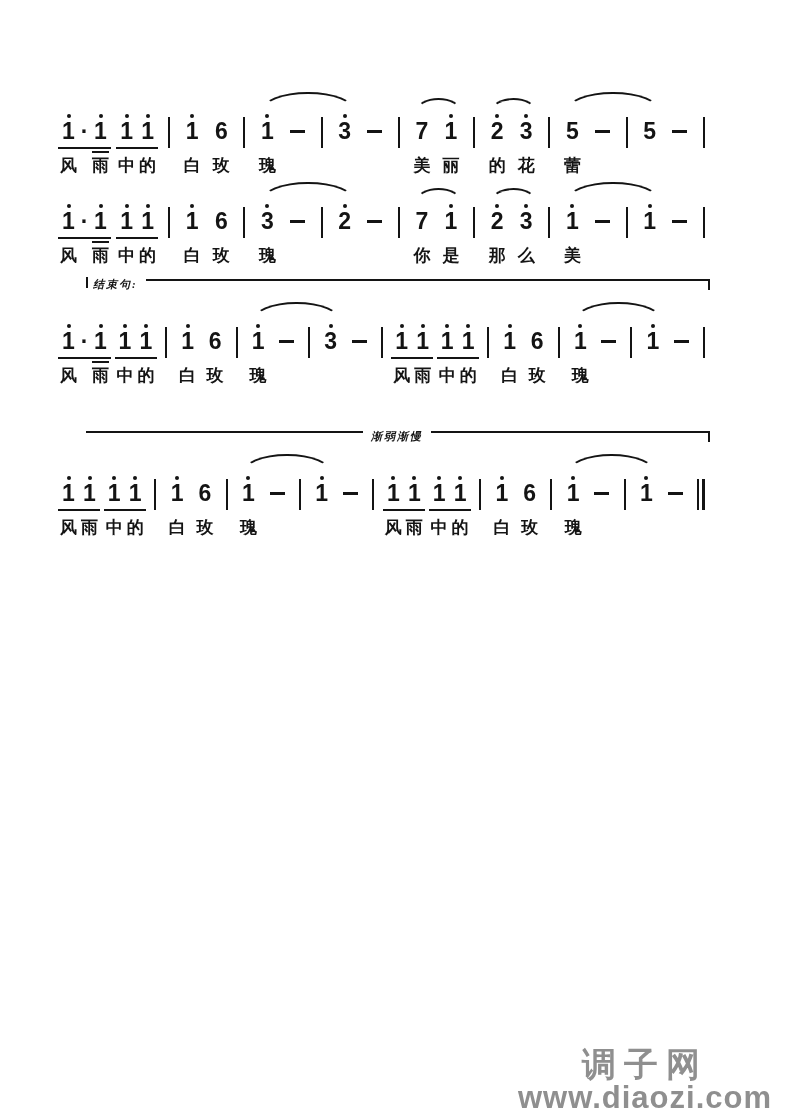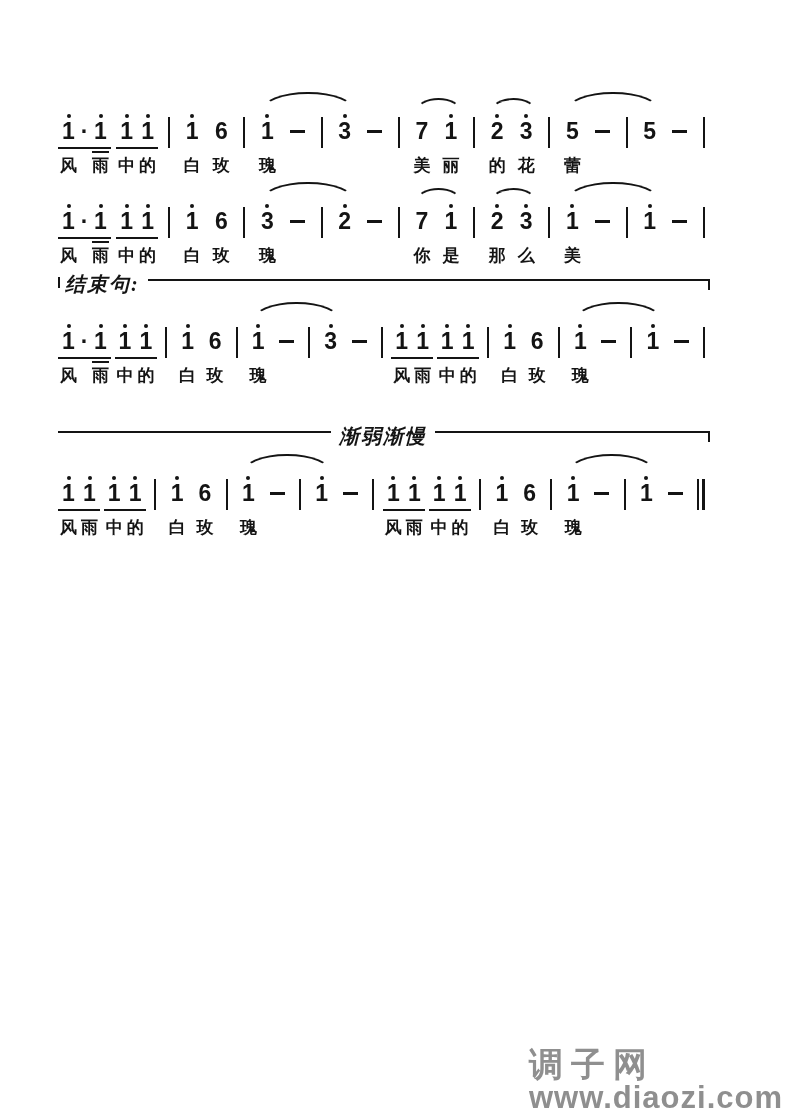--- a/index.html
+++ b/index.html
@@ -33,27 +33,27 @@
   .dashbar{width:15px;height:3px;background:#141414;margin-top:20px;}
   .vbar{width:2px;height:31px;background:#141414;margin-top:7px;}
   .finwrap{display:flex;gap:3px;margin-top:7px;}
   .finwrap .t1{width:2px;height:31px;background:#141414;}
   .finwrap .t2{width:3px;height:31px;background:#141414;}
   
   .slur{position:absolute;border:2px solid transparent;border-bottom:none;
         border-top:2px solid #141414;border-radius:50% 50% 0 0 / 100% 100% 0 0;}
   
   .hdr{display:flex;align-items:flex-start;height:18px;margin-bottom:2px;color:#141414;
-       font-family:"Liberation Serif","DejaVu Serif",serif;font-style:italic;font-weight:bold;font-size:20px;}
+       font-family:"Liberation Serif","DejaVu Serif",serif;font-style:italic;font-weight:bold;font-size:11px;margin-left:28px;}
   .hdr .tick{width:2px;height:11px;background:#141414;margin:1px 5px 0 0;}
   .hdr .lbl{line-height:16px;letter-spacing:2px;white-space:nowrap;}
   .hdr .hline{flex:1;height:9px;border-top:2px solid #141414;border-right:2px solid #141414;margin:3px 0 0 8px;}
   .hdr .hlineL{flex:1;height:0;border-top:2px solid #141414;margin:3px 8px 0 0;}
   
-  .watermark{position:absolute;right:7px;bottom:8px;text-align:left;color:#8f8f8f;}
+  .watermark{position:absolute;right:18px;bottom:8px;text-align:center;color:#8f8f8f;}
   .wm-name{font-size:34px;font-weight:bold;letter-spacing:8px;line-height:38px;
            font-family:"Liberation Serif","DejaVu Serif",serif;}
   .wm-url{font-size:31px;font-weight:bold;line-height:27px;letter-spacing:1px;
           font-family:"Liberation Sans","DejaVu Sans",sans-serif;}
 </style>
 </head>
 <body>
 
 <div class="page">
   <div id="score">

